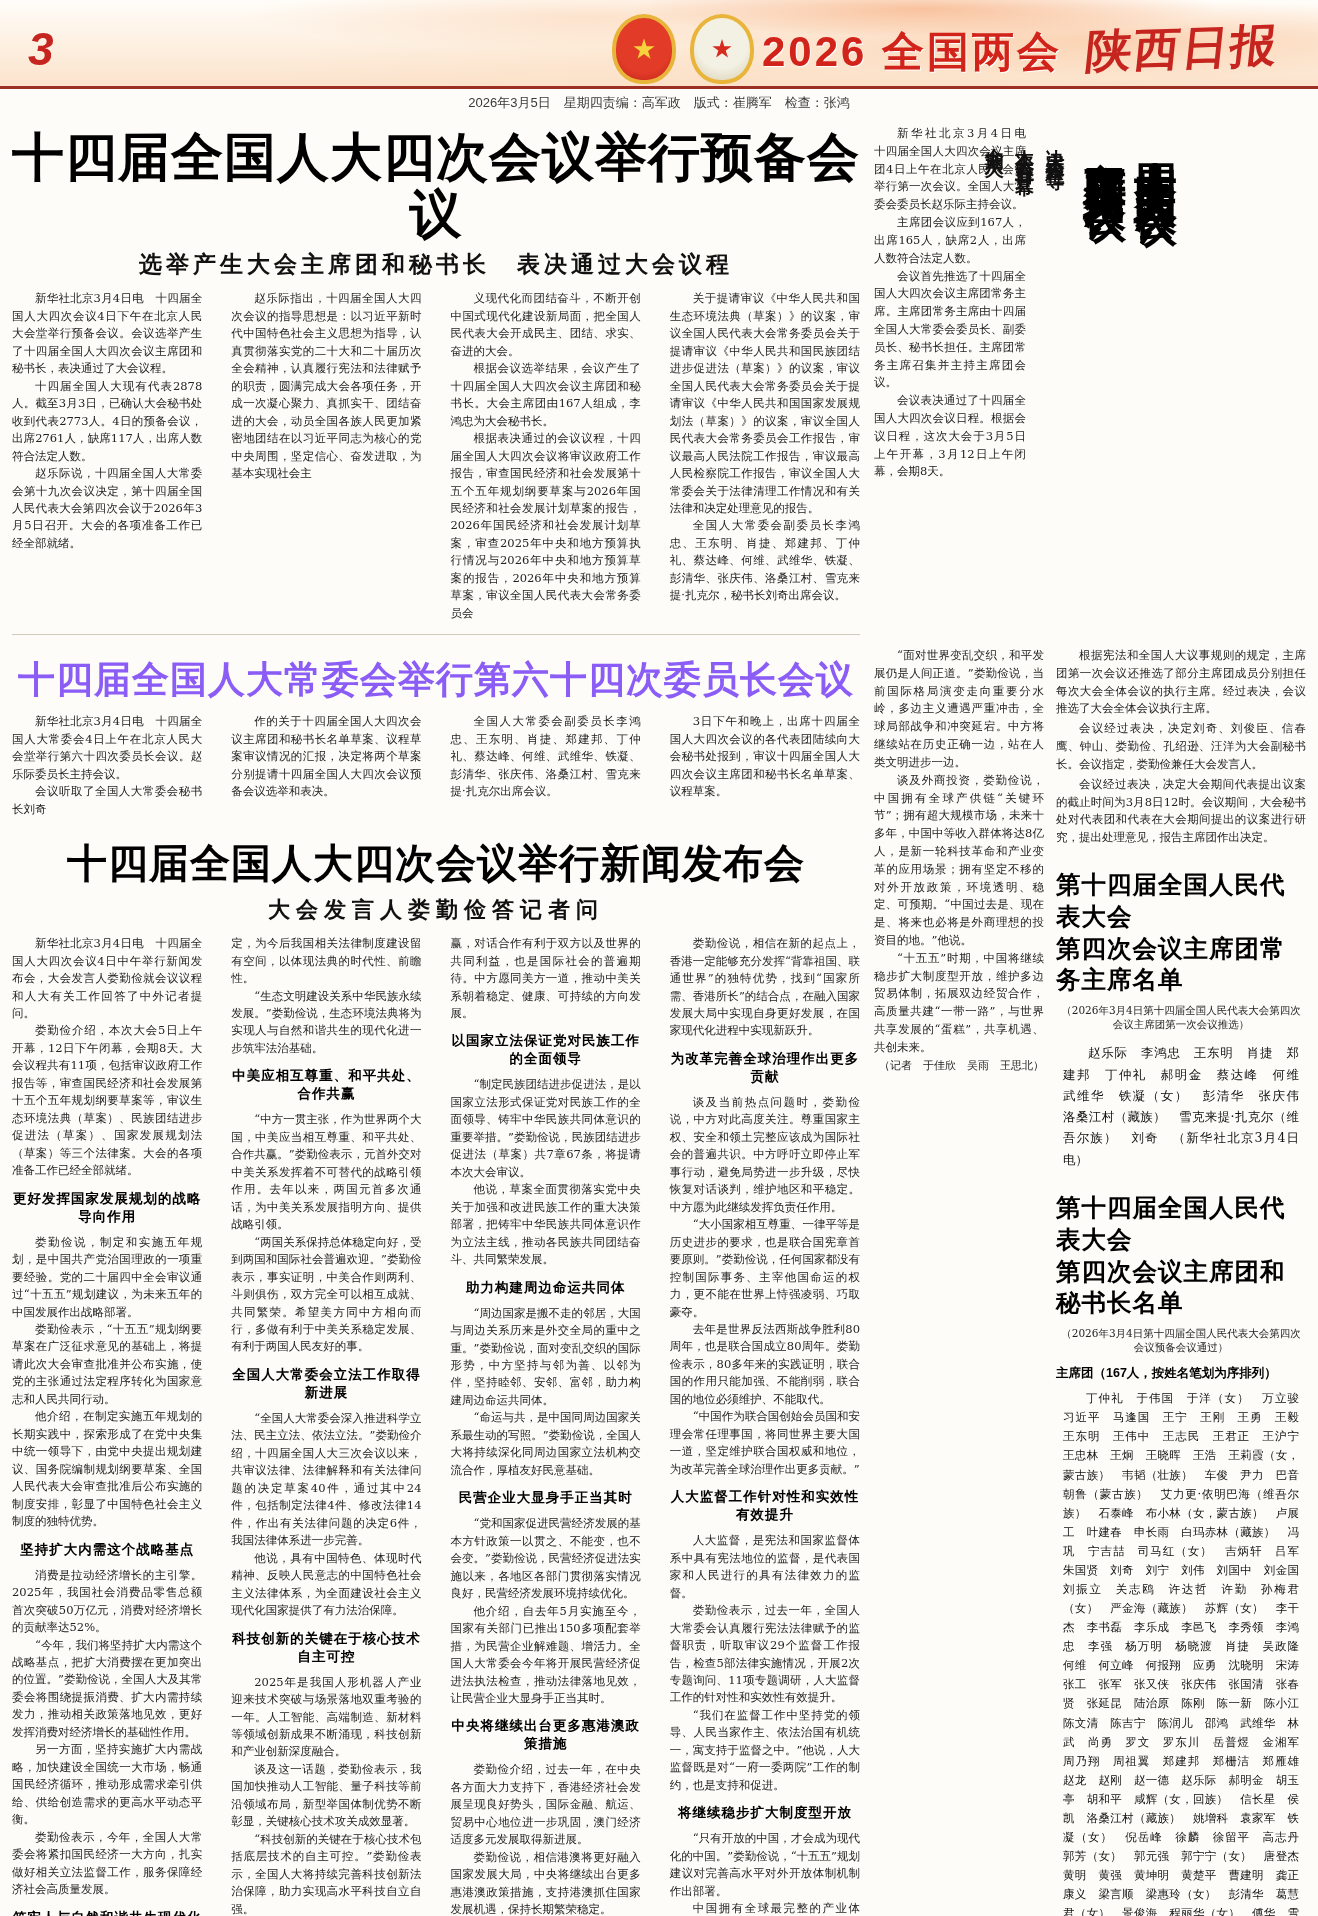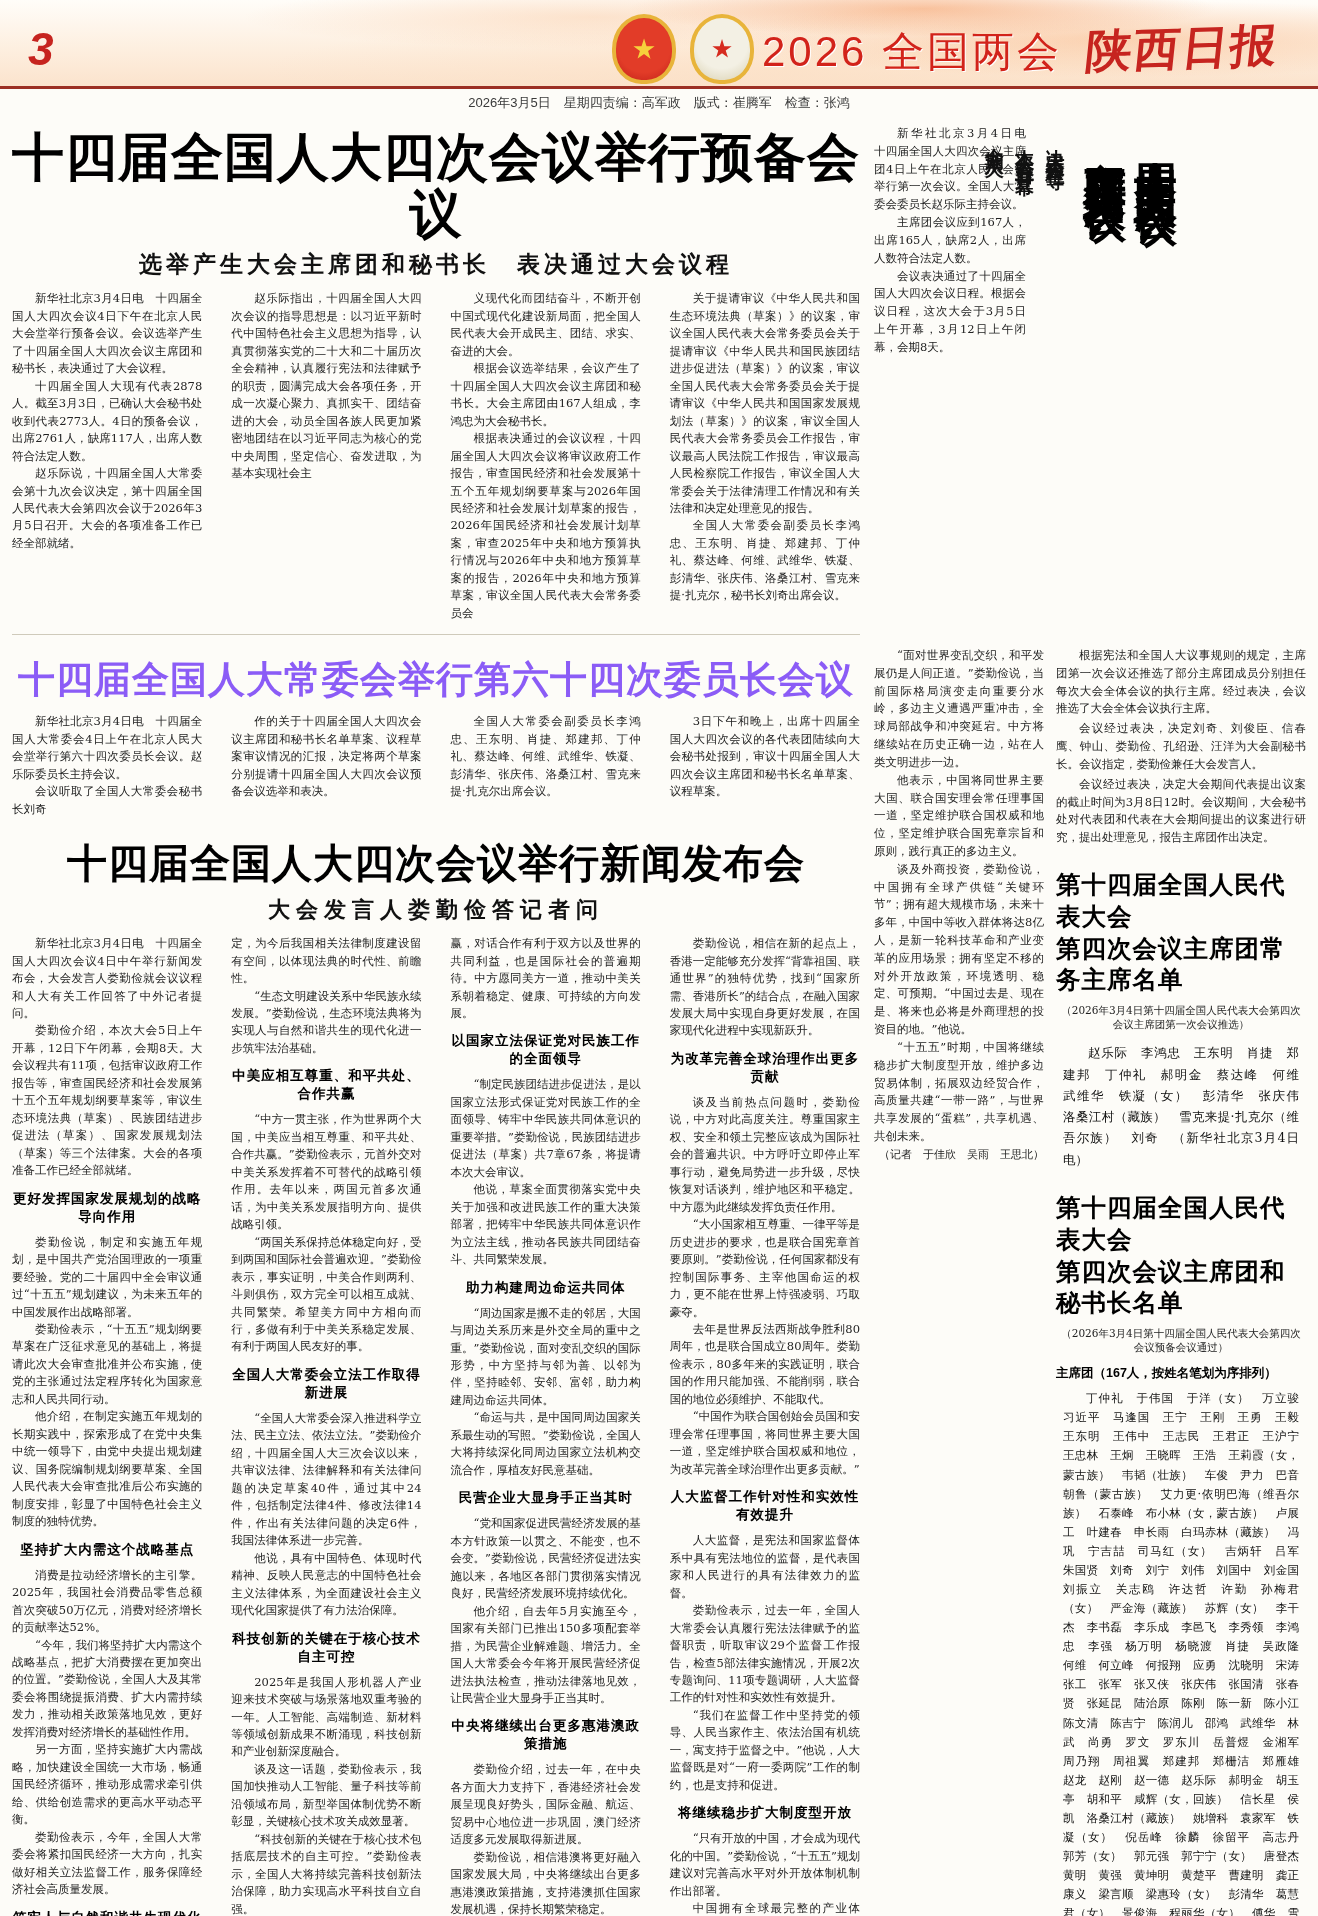--- a/index.html
+++ b/index.html
@@ -16,21 +16,21 @@
     border-bottom:3px solid #9c2f23;}
   .pagenum{position:absolute;left:28px;top:22px;font-family:"Liberation Sans",sans-serif;
     font-weight:900;font-size:46px;color:#c6241f;font-style:italic;}
   .emblems{position:absolute;left:612px;top:14px;display:flex;gap:14px;}
   .emblem{width:56px;height:62px;border-radius:50% 50% 46% 46%;display:flex;align-items:center;justify-content:center;}
   .emblem.nat{background:radial-gradient(circle at 50% 45%,#e23c28 60%,#c01f18 100%);border:4px solid #e8b43a;}
   .emblem.cppcc{background:radial-gradient(circle at 50% 40%,#f3f0e4 55%,#d8cfae 100%);border:4px solid #e8b43a;}
   .emblem .star{color:#f6d23c;font-size:24px;line-height:1;}
   .emblem.cppcc .star{color:#d62b1f;font-size:22px;}
   .banner-title{position:absolute;left:762px;top:24px;font-family:"Liberation Sans",sans-serif;
-    font-weight:400;font-size:42px;color:#d2231a;letter-spacing:3px;text-shadow:1px 1px 0 #fff;}
+    font-weight:700;font-size:42px;color:#d2231a;letter-spacing:3px;text-shadow:1px 1px 0 #fff;}
   .masthead-logo{position:absolute;right:40px;top:18px;font-family:"DejaVu Serif",serif;
     font-weight:900;font-size:46px;color:#c6241f;transform:skewX(-8deg) rotate(-2deg);letter-spacing:2px;}
   .info-row{display:flex;justify-content:center;padding:5px 20px 3px 20px;
     font-family:"Liberation Sans",sans-serif;font-size:13px;color:#3a3a3a;}
   
   .content{display:flex;gap:14px;padding:4px 12px 10px 12px;}
   .main-col{width:848px;flex:0 0 848px;}
   .side-col{flex:1;min-width:0;}
   
   .headline-xl{font-family:"Liberation Sans",sans-serif;font-weight:900;font-size:52px;
@@ -213,35 +213,35 @@
         </div>
       </div>
     </div>
 
     <div class="side-col">
 
       <div class="side-top">
         <div class="story">
             <p>新华社北京3月4日电　十四届全国人大四次会议主席团4日上午在北京人民大会堂举行第一次会议。全国人大常委会委员长赵乐际主持会议。</p>
             <p>主席团会议应到167人，出席165人，缺席2人，出席人数符合法定人数。</p>
+            <p>会议首先推选了十四届全国人大四次会议主席团常务主席。主席团常务主席由十四届全国人大常委会委员长、副委员长、秘书长担任。主席团常务主席召集并主持主席团会议。</p>
             <p>会议表决通过了十四届全国人大四次会议日程。根据会议日程，这次大会于3月5日上午开幕，3月12日上午闭幕，会期8天。</p>
           </div>
         <div class="v-note">决定大会日程等
 本次大会五日开幕
 会期八天</div>
         <div class="v-headline">十四届全国人大四次会议
 主席团举行第一次会议</div>
       </div>
 
       <div class="side-bottom">
 
         <div class="side-press">
           <div>
               <p>“面对世界变乱交织，和平发展仍是人间正道。”娄勤俭说，当前国际格局演变走向重要分水岭，多边主义遭遇严重冲击，全球局部战争和冲突延宕。中方将继续站在历史正确一边，站在人类文明进步一边。</p>
-              <p>他表示，中国将同世界主要大国、联合国安理会常任理事国一道，坚定维护联合国权威和地位，坚定维护联合国宪章宗旨和原则，践行真正的多边主义。</p>
               <p>谈及外商投资，娄勤俭说，中国拥有全球产供链“关键环节”；拥有超大规模市场，未来十多年，中国中等收入群体将达8亿人，是新一轮科技革命和产业变革的应用场景；拥有坚定不移的对外开放政策，环境透明、稳定、可预期。“中国过去是、现在是、将来也必将是外商理想的投资目的地。”他说。</p>
               <p>“十五五”时期，中国将继续稳步扩大制度型开放，维护多边贸易体制，拓展双边经贸合作，高质量共建“一带一路”，与世界共享发展的“蛋糕”，共享机遇、共创未来。</p>
             </div>
           <p class="byline">（记者　于佳欣　吴雨　王思北）</p>
         </div>
 
         <div class="side-lists">
           <div class="cont-story">
               <p>根据宪法和全国人大议事规则的规定，主席团第一次会议还推选了部分主席团成员分别担任每次大会全体会议的执行主席。经过表决，会议推选了大会全体会议执行主席。</p>
               <p>会议经过表决，决定刘奇、刘俊臣、信春鹰、钟山、娄勤俭、孔绍逊、汪洋为大会副秘书长。会议指定，娄勤俭兼任大会发言人。</p>

